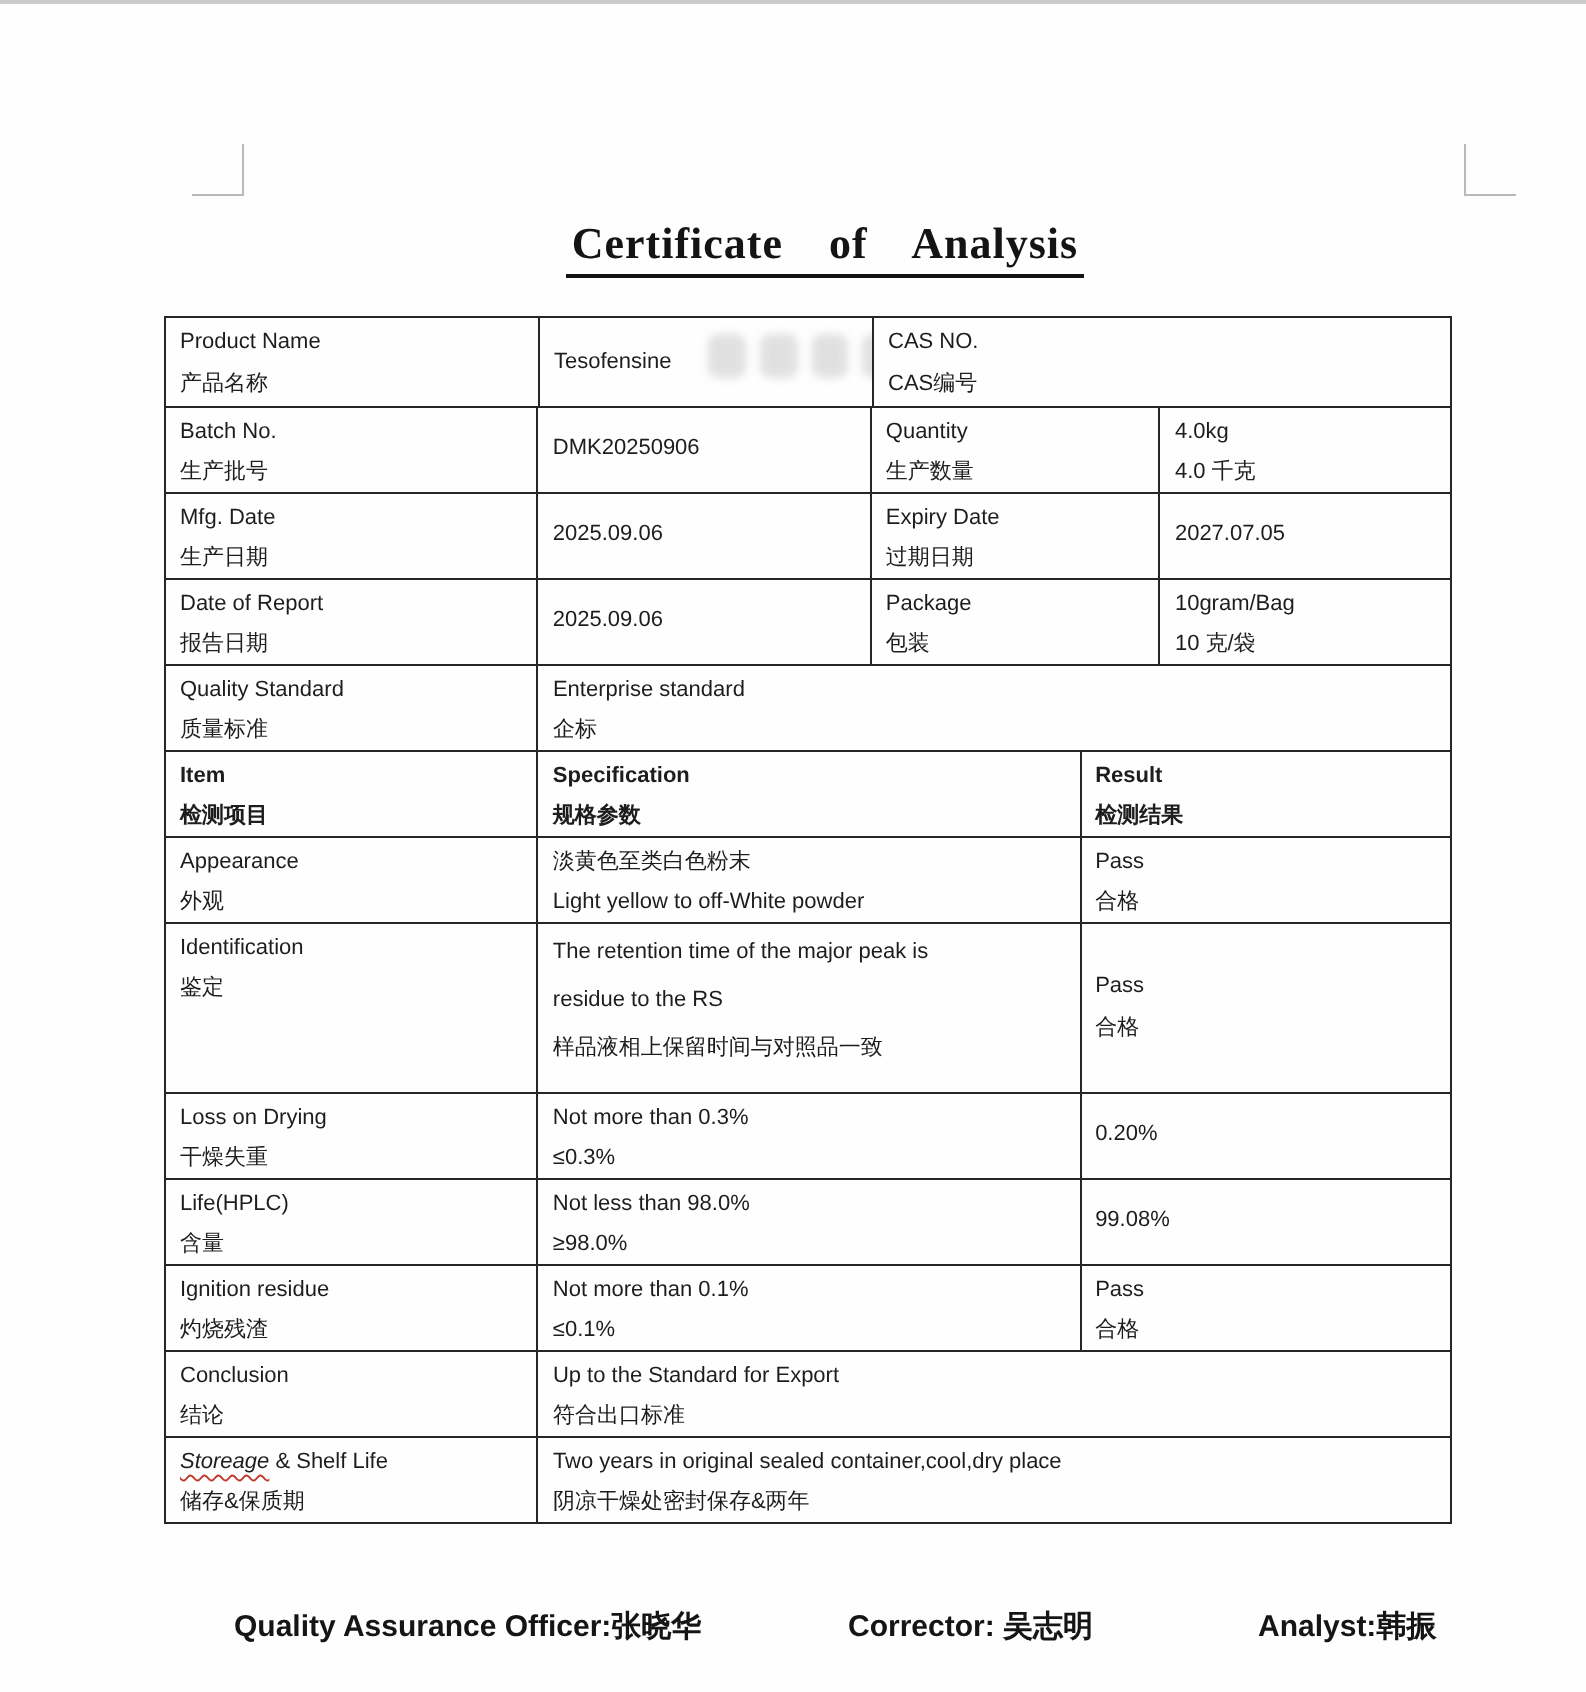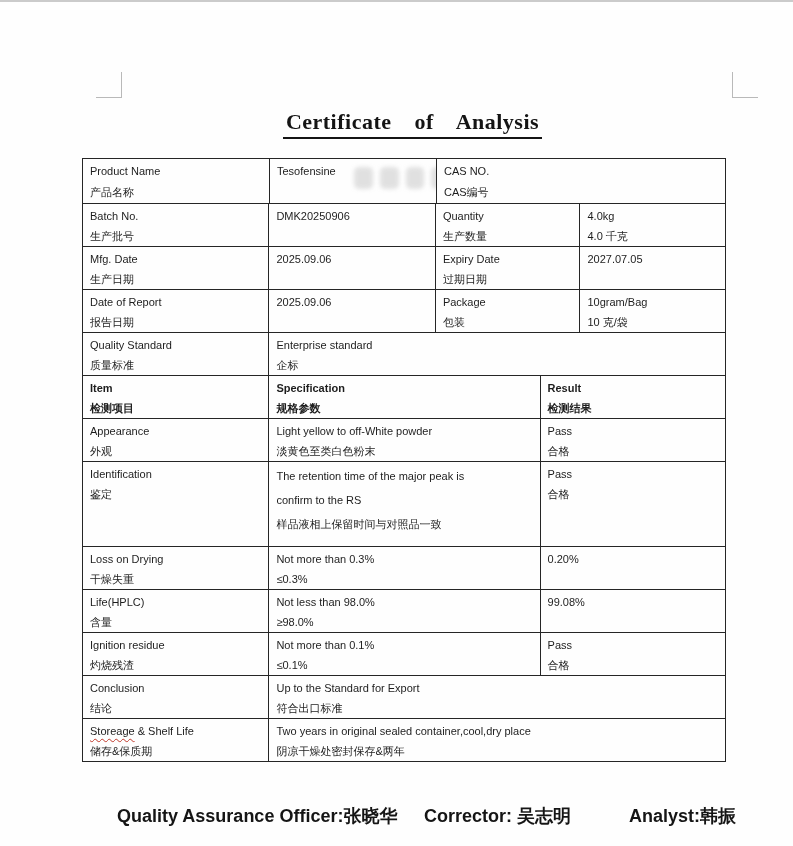--- a/index.html
+++ b/index.html
@@ -30,37 +30,37 @@
     font-size:11px;line-height:20.5px;
   }
   .row{display:flex;border-top:1px solid #262626;box-sizing:border-box;}
   .row:first-child{border-top:none;}
   .cell{
     border-left:1px solid #262626;box-sizing:border-box;
     padding:2px 6px 2px 7px;overflow:hidden;position:relative;
     display:flex;flex-direction:column;justify-content:flex-start;
   }
   .cell:first-child{border-left:none;}
-  .vc{justify-content:flex-start;}
+  .vc{justify-content:center;}
   .h45{height:43.5px}.h43{height:43px}.h85{height:85px}
   .c1{width:186px}.c2{width:167px}.c3{width:145px}.c4{width:146px}
   .s1{width:186px}.s2{width:272px}.s3{width:186px}
   .wide{width:458px}
   .bold{font-weight:bold}
   .ln{white-space:nowrap}
   .id-spec .ln{line-height:23px;margin-top:1px;}
-  .wavy{text-decoration:underline wavy #c0392b;text-decoration-thickness:1px;text-underline-offset:3px;}
+  .wavy{text-decoration:underline wavy #c0392b;text-decoration-thickness:1px;text-underline-offset:3px;font-style:italic;}
 
   .watermark{
     position:absolute;left:84px;top:8px;width:96px;height:22px;
     display:flex;gap:7px;filter:blur(2.2px);opacity:.55;pointer-events:none;
   }
   .watermark i{flex:1;background:#c9c9c9;border-radius:5px;}
 
-  .signatures{position:absolute;top:804px;left:0;width:100%;height:22px;font-weight:bold;font-size:18px;color:#151515;}
+  .signatures{position:absolute;top:804px;left:0;width:100%;height:22px;font-weight:bold;font-size:15px;color:#151515;}
   .sig{position:absolute;white-space:nowrap;}
   .sig-1{left:117px}.sig-2{left:424px}.sig-3{left:629px}
 </style>
 </head>
 <body>
 
 <div class="page">
   <div class="topline"></div>
   <div class="corner corner-left"></div>
   <div class="corner corner-right"></div>
@@ -169,37 +169,37 @@
         <div class="ln">检测结果</div>
       </div>
     </div>
 
     <div class="row h43">
       <div class="cell s1">
         <div class="ln">Appearance</div>
         <div class="ln">外观</div>
       </div>
       <div class="cell s2">
+        <div class="ln">淡黄色至类白色粉末</div>
         <div class="ln">Light yellow to off-White powder</div>
-        <div class="ln">淡黄色至类白色粉末</div>
       </div>
       <div class="cell s3">
         <div class="ln">Pass</div>
         <div class="ln">合格</div>
       </div>
     </div>
 
     <div class="row h85">
       <div class="cell s1">
         <div class="ln">Identification</div>
         <div class="ln">鉴定</div>
       </div>
       <div class="cell s2 id-spec">
         <div class="ln">The retention time of the major peak is</div>
-        <div class="ln">confirm to the RS</div>
+        <div class="ln">residue to the RS</div>
         <div class="ln">样品液相上保留时间与对照品一致</div>
       </div>
       <div class="cell s3 vc">
         <div class="ln">Pass</div>
         <div class="ln">合格</div>
       </div>
     </div>
 
     <div class="row h43">
       <div class="cell s1">

